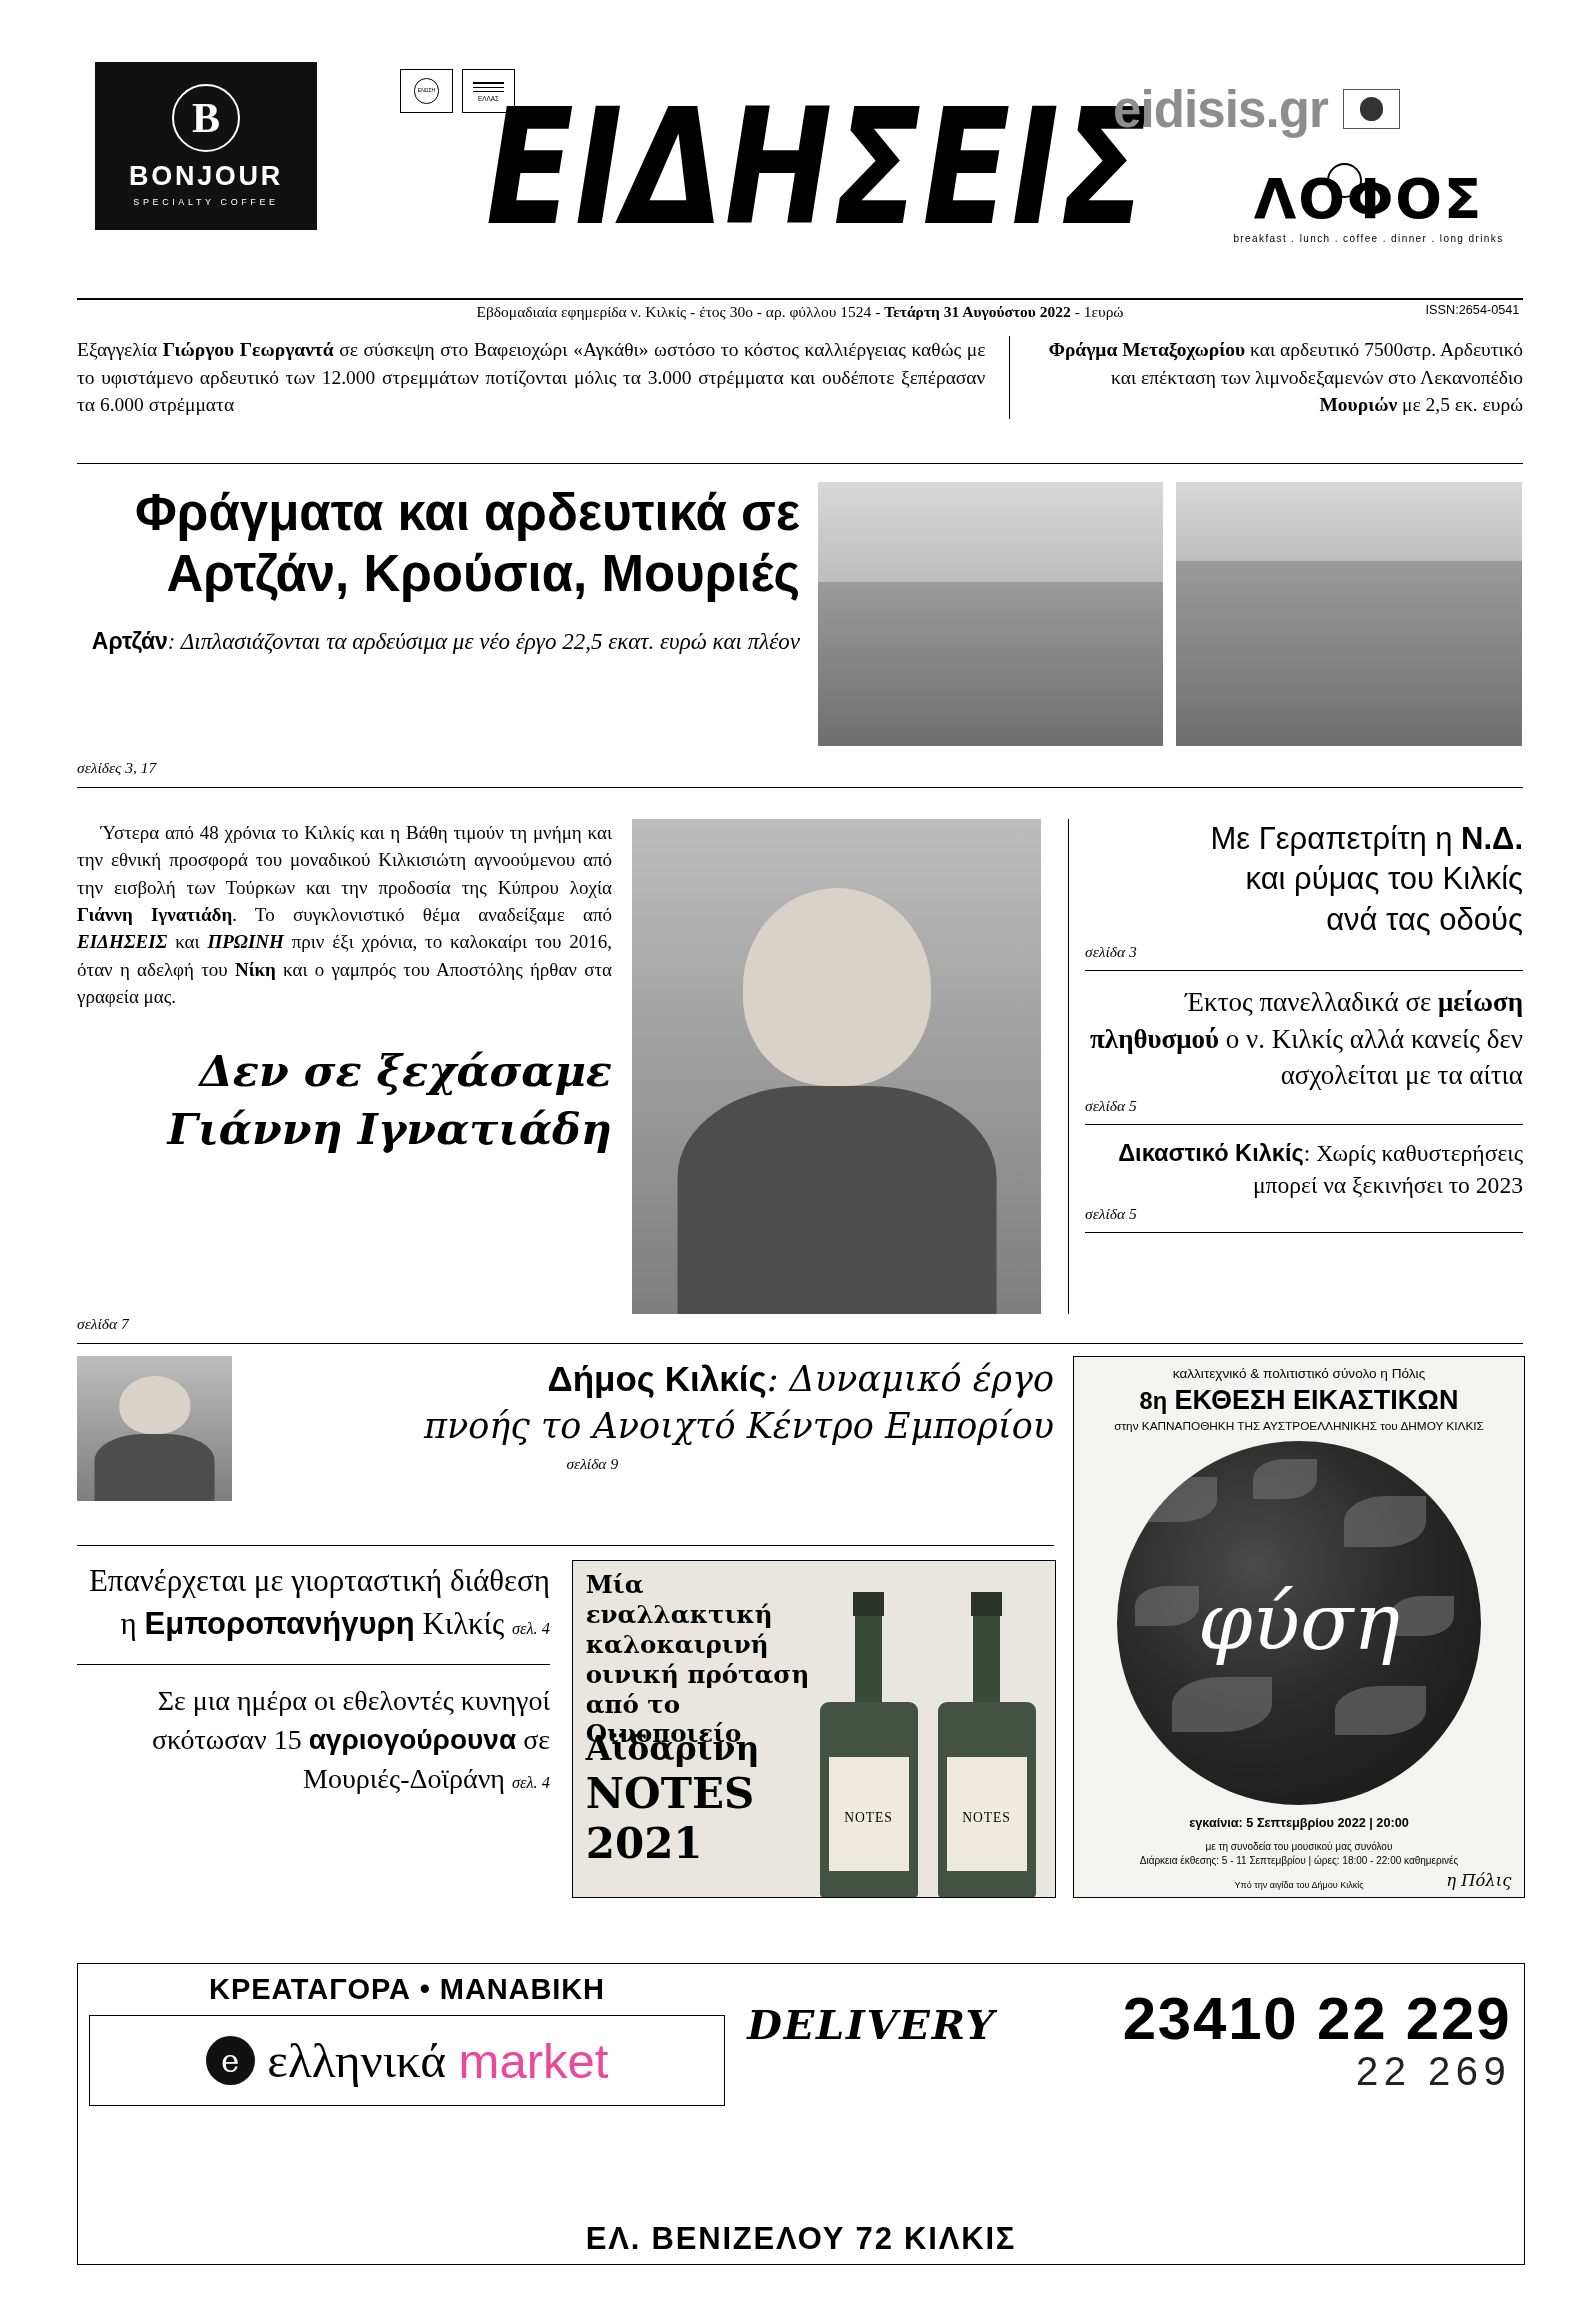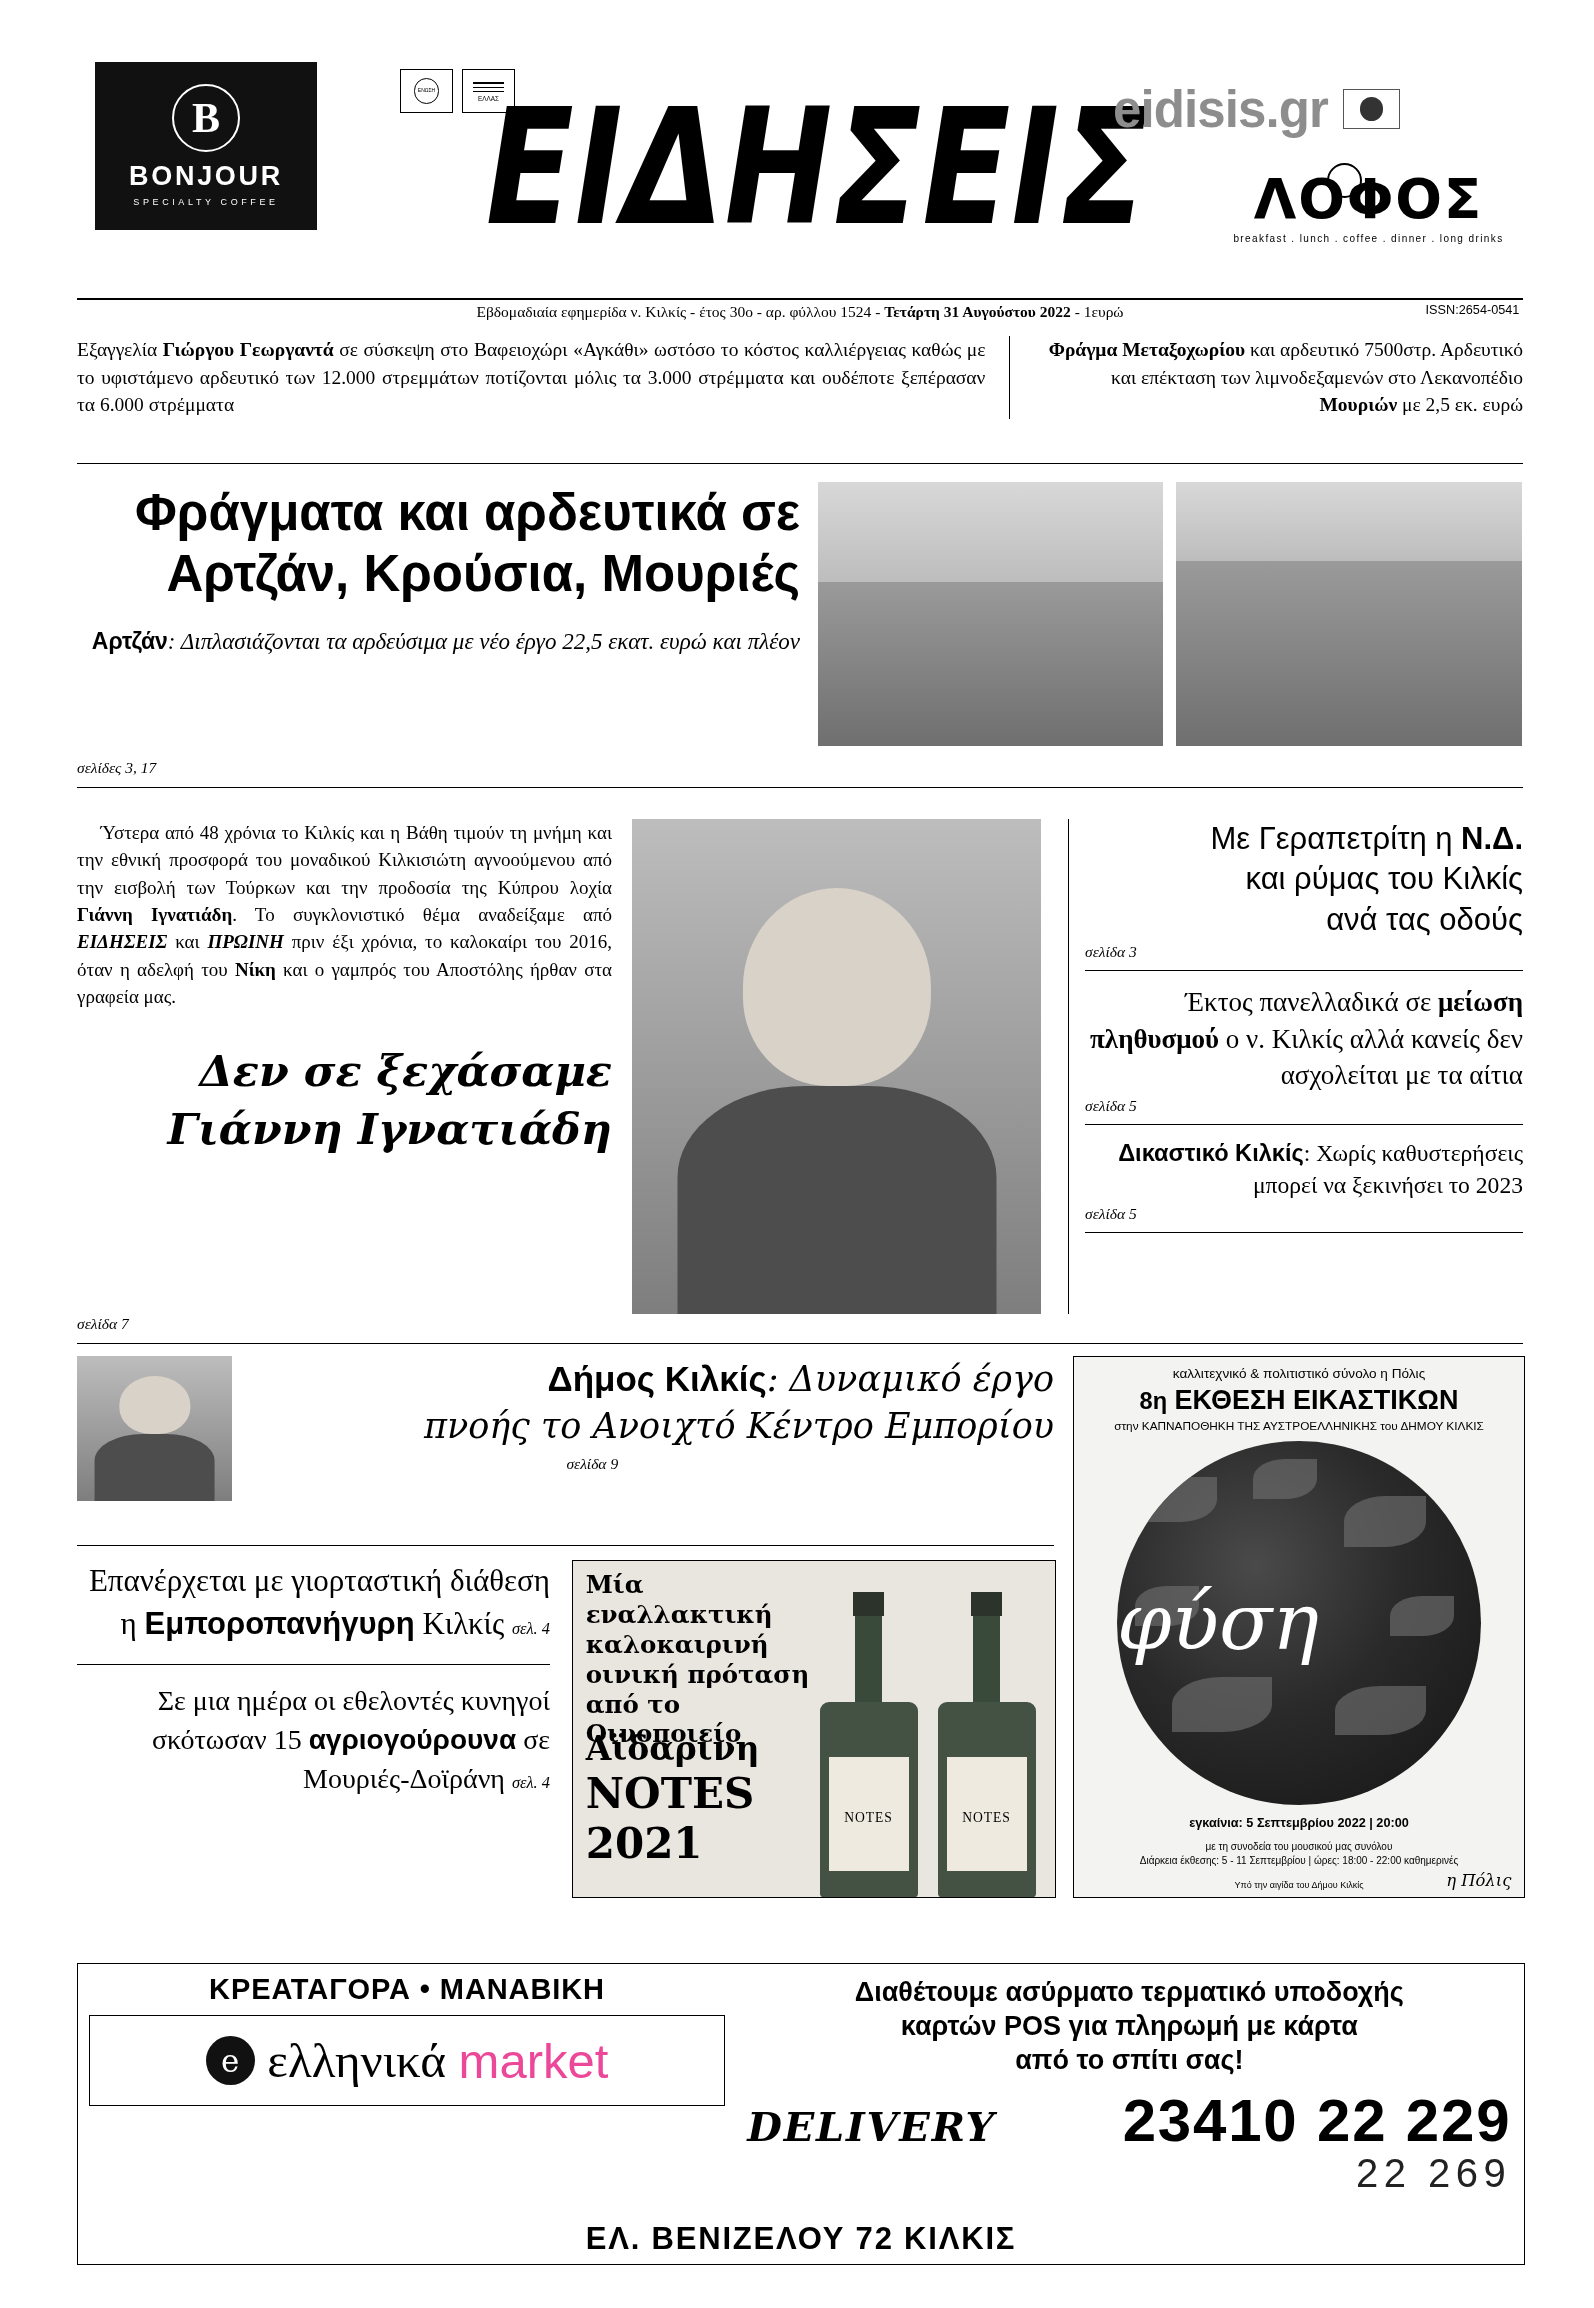--- a/index.html
+++ b/index.html
@@ -112,21 +112,21 @@
 
   
   .poster{position:absolute;left:996px;top:1320px;width:450px;height:540px;border:0.9px solid #000;background:#f3f3f1;overflow:hidden;}
   .poster .pt1{text-align:center;font-family:"Liberation Sans",sans-serif;font-size:13.6px;margin-top:9px;}
   .poster .pt2{text-align:center;font-family:"Liberation Sans",sans-serif;font-weight:bold;font-size:27px;margin-top:3.6px;}
   .poster .pt2 .n{font-size:23.6px;}
   .poster .pt3{text-align:center;font-family:"Liberation Sans",sans-serif;font-size:11.8px;margin-top:3.6px;}
   .poster .circle{position:absolute;left:43px;top:84px;width:364px;height:364px;border-radius:50%;
       background:radial-gradient(circle at 38% 34%, #4a4a4a 0%, #2a2a2a 45%, #141414 100%);overflow:hidden;}
   .poster .circle .leaf{position:absolute;border-radius:50% 0 50% 0;background:#6d6d6d;opacity:.65;}
-  .poster .fysi{position:absolute;left:0;right:0;top:136px;color:#fff;font-family:"DejaVu Serif",serif;
+  .poster .fysi{position:absolute;left:0;right:0;top:136px;text-align:center;color:#fff;font-family:"DejaVu Serif",serif;
       font-style:italic;font-size:78px;}
   .poster .pb1{position:absolute;left:0;right:0;bottom:67px;text-align:center;font-family:"Liberation Sans",sans-serif;font-size:12.7px;}
   .poster .pb1 b{font-weight:bold;}
   .poster .pb2{position:absolute;left:0;right:0;bottom:45px;text-align:center;font-family:"Liberation Sans",sans-serif;font-size:10px;}
   .poster .pb3{position:absolute;left:0;right:0;bottom:31px;text-align:center;font-family:"Liberation Sans",sans-serif;font-size:10px;}
   .poster .pfoot{position:absolute;left:0;right:0;bottom:7.3px;text-align:center;font-family:"Liberation Sans",sans-serif;font-size:9px;}
   .poster .logo-r{position:absolute;right:12.7px;bottom:7.3px;font-family:"DejaVu Serif",serif;font-style:italic;font-size:16.4px;}
 
   
   .bottomad{position:absolute;left:0;top:1927px;width:1446px;height:300px;border:1.8px solid #000;background:#fff;}
@@ -365,25 +365,20 @@
   <div class="bottomad">
     <div class="ba-left">
       <div class="t1">ΚΡΕΑΤΑΓΟΡΑ • ΜΑΝΑΒΙΚΗ</div>
       <div class="logo">
         <div class="lmark">e</div>
         <div class="lt1">ελληνικά</div>
         <div class="lt2">market</div>
       </div>
     </div>
     <div class="ba-right">
-      <div class="r1">
-        <div>Διαθέτουμε ασύρματο τερματικό υποδοχής</div>
-        <div>καρτών POS για πληρωμή με κάρτα</div>
-        <div>από το σπίτι σας!</div>
-      </div>
       <div class="r2">
         <div class="dl">DELIVERY</div>
         <div class="ph">23410 22 229</div>
       </div>
       <div class="r3">22  269</div>
     </div>
     <div class="ba-bottom">ΕΛ. ΒΕΝΙΖΕΛΟΥ 72 ΚΙΛΚΙΣ</div>
   </div>
 
  </div>

